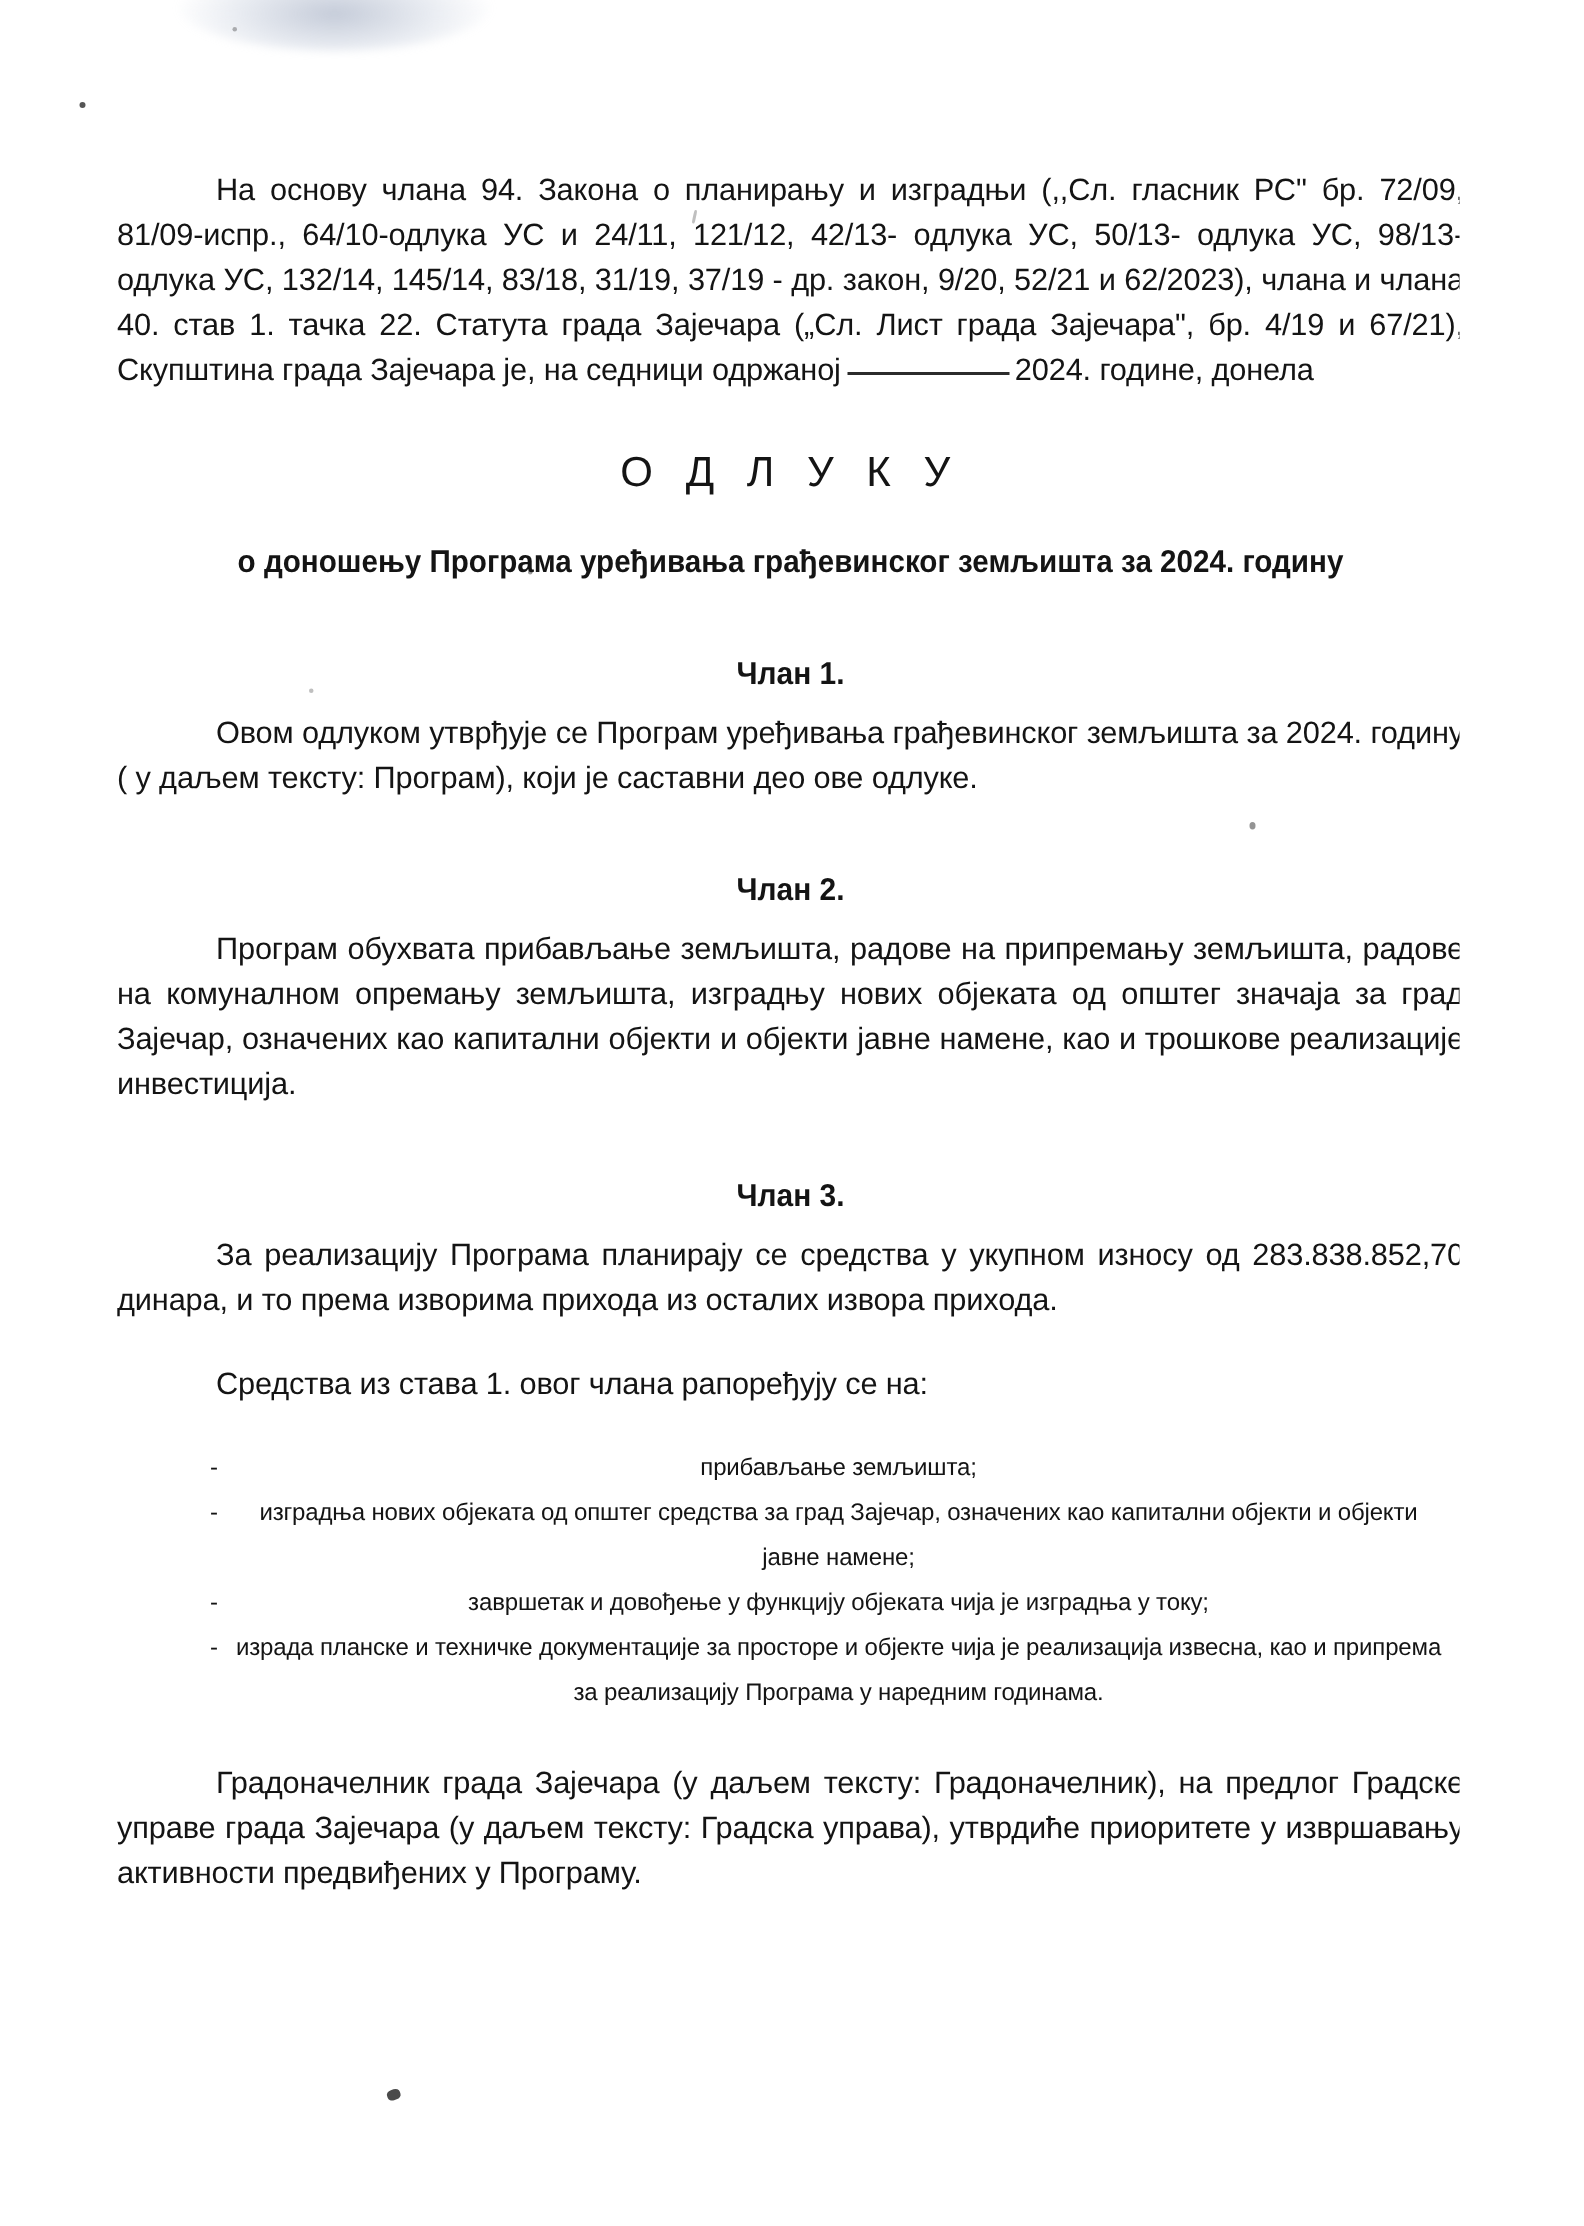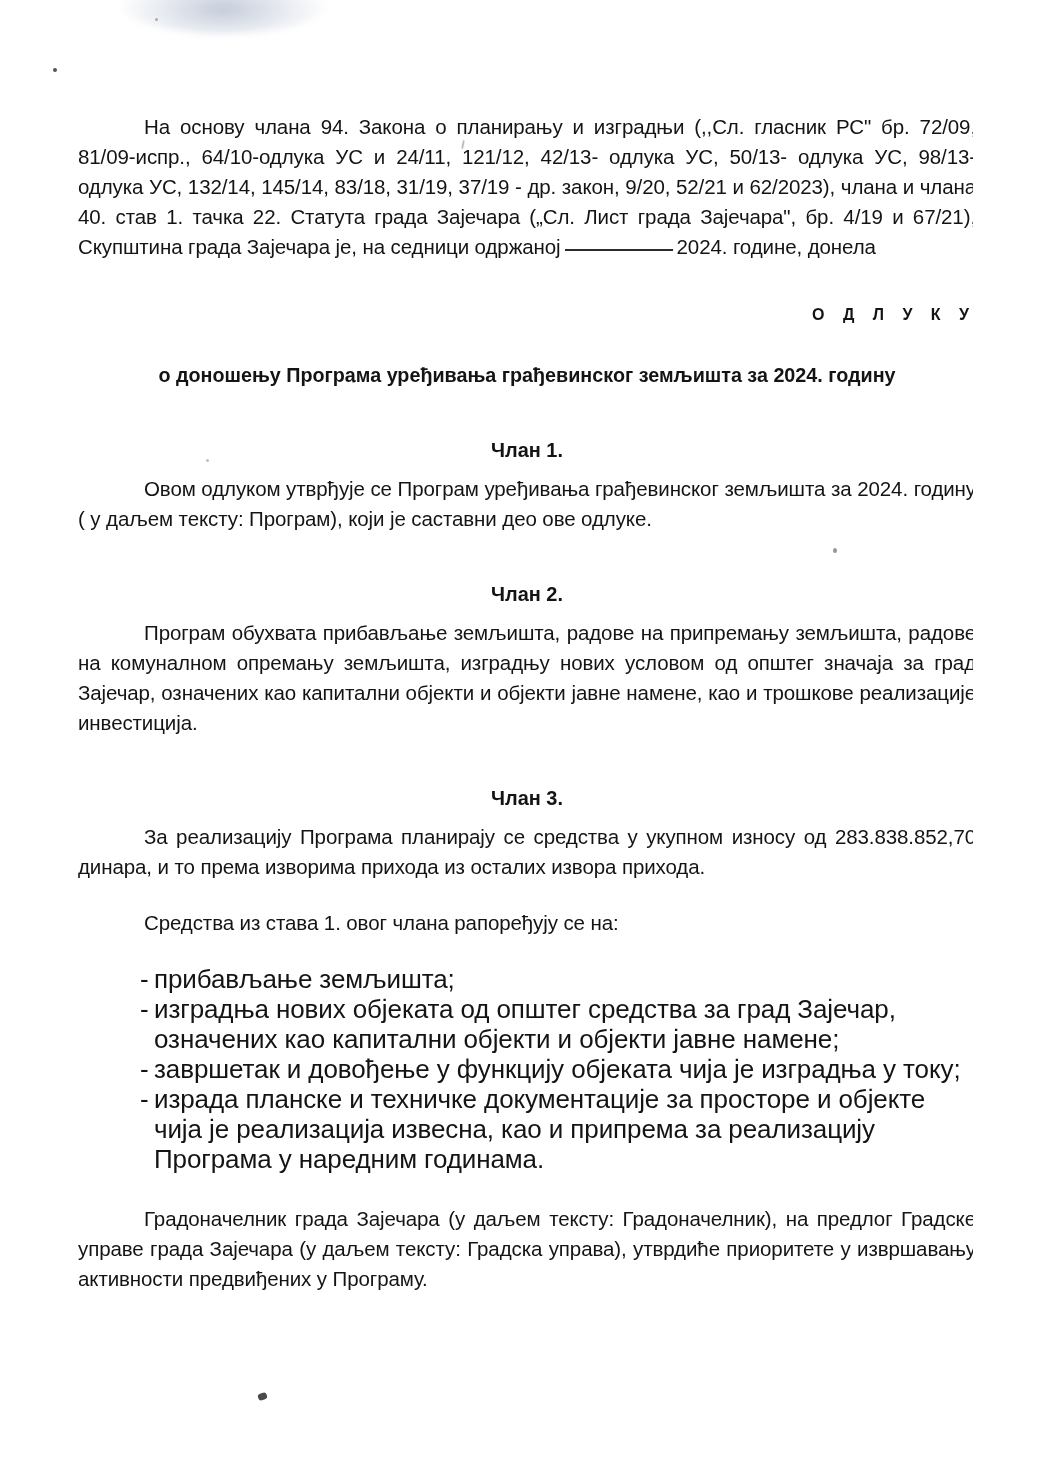--- a/index.html
+++ b/index.html
@@ -59,23 +59,23 @@
     text-justify: inter-word;
     letter-spacing: -0.1px;
   }
   p.indent { text-indent: 66px; }
   p.noindent { text-indent: 0; }
 
   .para-opening { margin-top: 112px; }
 
   .doc-title {
     margin-top: 38px;
-    text-align: right;
-    font-size: 16px;
-    font-weight: 700;
+    text-align: center;
+    font-size: 28px;
+    font-weight: 400;
     letter-spacing: 7px;
     line-height: 30px;
   }
   .doc-subtitle {
     margin-top: 30px;
     text-align: center;
     font-size: 21px;
     font-weight: 700;
     line-height: 30px;
     transform: scaleX(0.94);
@@ -104,23 +104,23 @@
 
   .bullet-list {
     margin: 26px 0 0 0;
     padding: 0;
     list-style: none;
   }
   .bullet-list li {
     position: relative;
     padding-left: 14px;
     margin-left: 62px;
-    font-size: 26px;
+    font-size: 16px;
     line-height: 30px;
-    text-align: left;
+    text-align: center;
     letter-spacing: -0.1px;
     max-width: 810px;
   }
   .bullet-list li::before {
     content: "-";
     position: absolute;
     left: 0;
     top: 0;
   }
 
@@ -145,21 +145,21 @@
 
     <p class="indent para-opening"><span>На основу члана 94.  Закона о планирању и изградњи (,,Сл. гласник РС" бр. 72/09, 81/09-испр., 64/10-одлука УС и 24/11, 121/12, 42/13- одлука УС, 50/13- одлука УС, 98/13- одлука УС, 132/14, 145/14, 83/18, 31/19, 37/19 - др. закон, 9/20, 52/21 и 62/2023), члана  и члана 40. став 1. тачка 22. Статута града Зајечара („Сл. Лист града Зајечара", бр. 4/19 и 67/21), Скупштина града Зајечара је, на седници одржаној</span><span class="fill-blank"></span><span>2024. године, донела</span></p>
 
     <div class="doc-title">О Д Л У К У</div>
     <div class="doc-subtitle">о доношењу Програма уређивања грађевинског земљишта за 2024. годину</div>
 
     <div class="article-heading">Члан 1.</div>
     <p class="indent article-body">Овом одлуком утврђује се Програм уређивања грађевинског земљишта за 2024. годину ( у даљем тексту: Програм), који је саставни део ове одлуке.</p>
 
     <div class="article-heading">Члан 2.</div>
-    <p class="indent article-body">Програм обухвата прибављање земљишта, радове на припремању земљишта, радове на комуналном опремању земљишта, изградњу нових условом од општег значаја за град Зајечар, означених као капитални објекти и објекти јавне намене, као и трошкове реализације инвестиција.</p>
+    <p class="indent article-body">Програм обухвата прибављање земљишта, радове на припремању земљишта, радове на комуналном опремању земљишта, изградњу нових објеката од општег значаја за град Зајечар, означених као капитални објекти и објекти јавне намене, као и трошкове реализације инвестиција.</p>
 
     <div class="article-heading">Члан 3.</div>
     <p class="indent article-body">За реализацију Програма планирају се средства у укупном износу од 283.838.852,70  динара, и то према изворима прихода из осталих извора прихода.</p>
 
     <p class="noindent sub-para" style="margin-left:66px;">Средства из става 1. овог члана рапоређују се на:</p>
 
     <ul class="bullet-list">
       <li>прибављање земљишта;</li>
       <li>изградња нових објеката од општег средства за град Зајечар, означених као капитални објекти и објекти јавне намене;</li>
       <li>завршетак и довођење у функцију објеката чија је изградња у току;</li>

